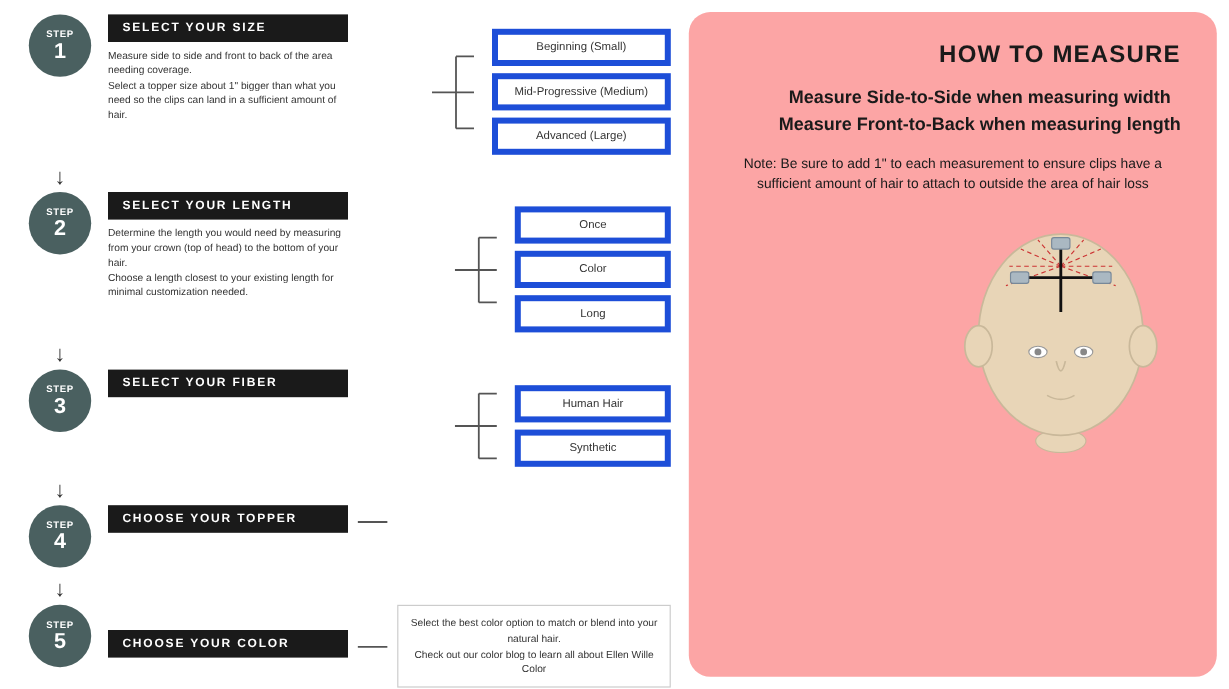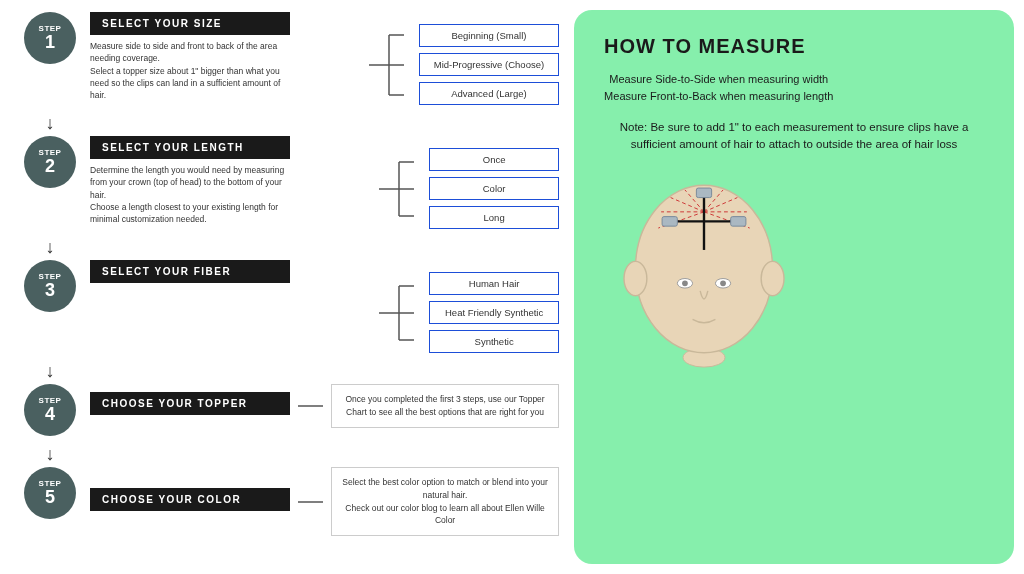--- a/index.html
+++ b/index.html
@@ -13,26 +13,26 @@
     }
 
     .left-panel {
       width: 580px;
       padding: 12px 15px;
       position: relative;
     }
 
     .right-panel {
       width: 444px;
-      background: #86efac;
+      background: #fca5a5;
       border-radius: 18px;
       margin: 10px 10px 10px 0;
       display: flex;
       flex-direction: column;
-      align-items: flex-start;
+      align-items: flex-end;
       padding: 25px 30px 15px;
     }
 
     
     .steps-container {
       display: flex;
       flex-direction: column;
       gap: 0;
     }
 
@@ -90,21 +90,21 @@
       max-width: 200px;
     }
 
     .options-branch {
       display: flex;
       flex-direction: column;
       gap: 6px;
     }
 
     .option-box {
-      border: 1px solid #1d4ed8;
+      border: 5px solid #1d4ed8;
       padding: 5px 14px;
       font-size: 9.5px;
       color: #333;
       background: #fff;
       min-width: 130px;
       text-align: center;
     }
 
     .step-wide-desc {
       border: 1px solid #ccc;
@@ -125,24 +125,24 @@
       margin-bottom: 15px;
       text-align: center;
     }
 
     .how-to-instructions {
       text-align: center;
       margin-bottom: 12px;
     }
 
     .instruction-line {
-      font-size: 11px;
+      font-size: 15px;
       color: #1a1a1a;
       margin-bottom: 5px;
-      font-weight: 400;
+      font-weight: 700;
     }
 
     .how-to-note {
       font-size: 11.5px;
       color: #1a1a1a;
       text-align: center;
       line-height: 1.5;
       margin-bottom: 15px;
       padding: 0 10px;
     }
@@ -196,21 +196,21 @@
           <div style="display:flex; align-items:center; margin-left:8px; margin-top:12px;">
             <svg width="50" height="80">
               <line x1="0" y1="40" x2="20" y2="40" stroke="#555" stroke-width="1.5"></line>
               <line x1="20" y1="10" x2="20" y2="70" stroke="#555" stroke-width="1.5"></line>
               <line x1="20" y1="10" x2="35" y2="10" stroke="#555" stroke-width="1.5"></line>
               <line x1="20" y1="40" x2="35" y2="40" stroke="#555" stroke-width="1.5"></line>
               <line x1="20" y1="70" x2="35" y2="70" stroke="#555" stroke-width="1.5"></line>
             </svg>
             <div class="options-branch">
               <div class="option-box">Beginning  (Small)</div>
-              <div class="option-box">Mid-Progressive  (Choose)</div>
+              <div class="option-box">Mid-Progressive  (Medium)</div>
               <div class="option-box">Advanced  (Large)</div>
             </div>
           </div>
         </div>
       </div>
     </div>
 
     <div class="arrow-down-container">
       <span class="arrow-down">↓</span>
     </div>
@@ -268,21 +268,20 @@
           <div style="display:flex; align-items:center; margin-left:8px; margin-top:12px;">
             <svg width="50" height="70">
               <line x1="0" y1="35" x2="20" y2="35" stroke="#555" stroke-width="1.5"></line>
               <line x1="20" y1="8" x2="20" y2="62" stroke="#555" stroke-width="1.5"></line>
               <line x1="20" y1="8" x2="35" y2="8" stroke="#555" stroke-width="1.5"></line>
               <line x1="20" y1="35" x2="35" y2="35" stroke="#555" stroke-width="1.5"></line>
               <line x1="20" y1="62" x2="35" y2="62" stroke="#555" stroke-width="1.5"></line>
             </svg>
             <div class="options-branch">
               <div class="option-box">Human Hair</div>
-              <div class="option-box">Heat Friendly Synthetic</div>
               <div class="option-box">Synthetic</div>
             </div>
           </div>
         </div>
       </div>
     </div>
 
     <div class="arrow-down-container">
       <span class="arrow-down">↓</span>
     </div>
@@ -294,21 +293,20 @@
           <span class="step-num">4</span>
         </div>
       </div>
       <div style="flex:1; padding-left:5px; display:flex; align-items:center; gap:8px;">
         <div>
           <div class="step-title-bar">CHOOSE YOUR TOPPER</div>
         </div>
         <svg width="25" height="2" style="flex-shrink:0;">
           <line x1="0" y1="1" x2="25" y2="1" stroke="#555" stroke-width="1.5"></line>
         </svg>
-        <div class="step-wide-desc">Once you completed the first 3 steps, use our Topper Chart to see all the best options that are right for you</div>
       </div>
     </div>
 
     <div class="arrow-down-container">
       <span class="arrow-down">↓</span>
     </div>
 
     <div class="full-step-row">
       <div class="step-left">
         <div class="step-circle">

